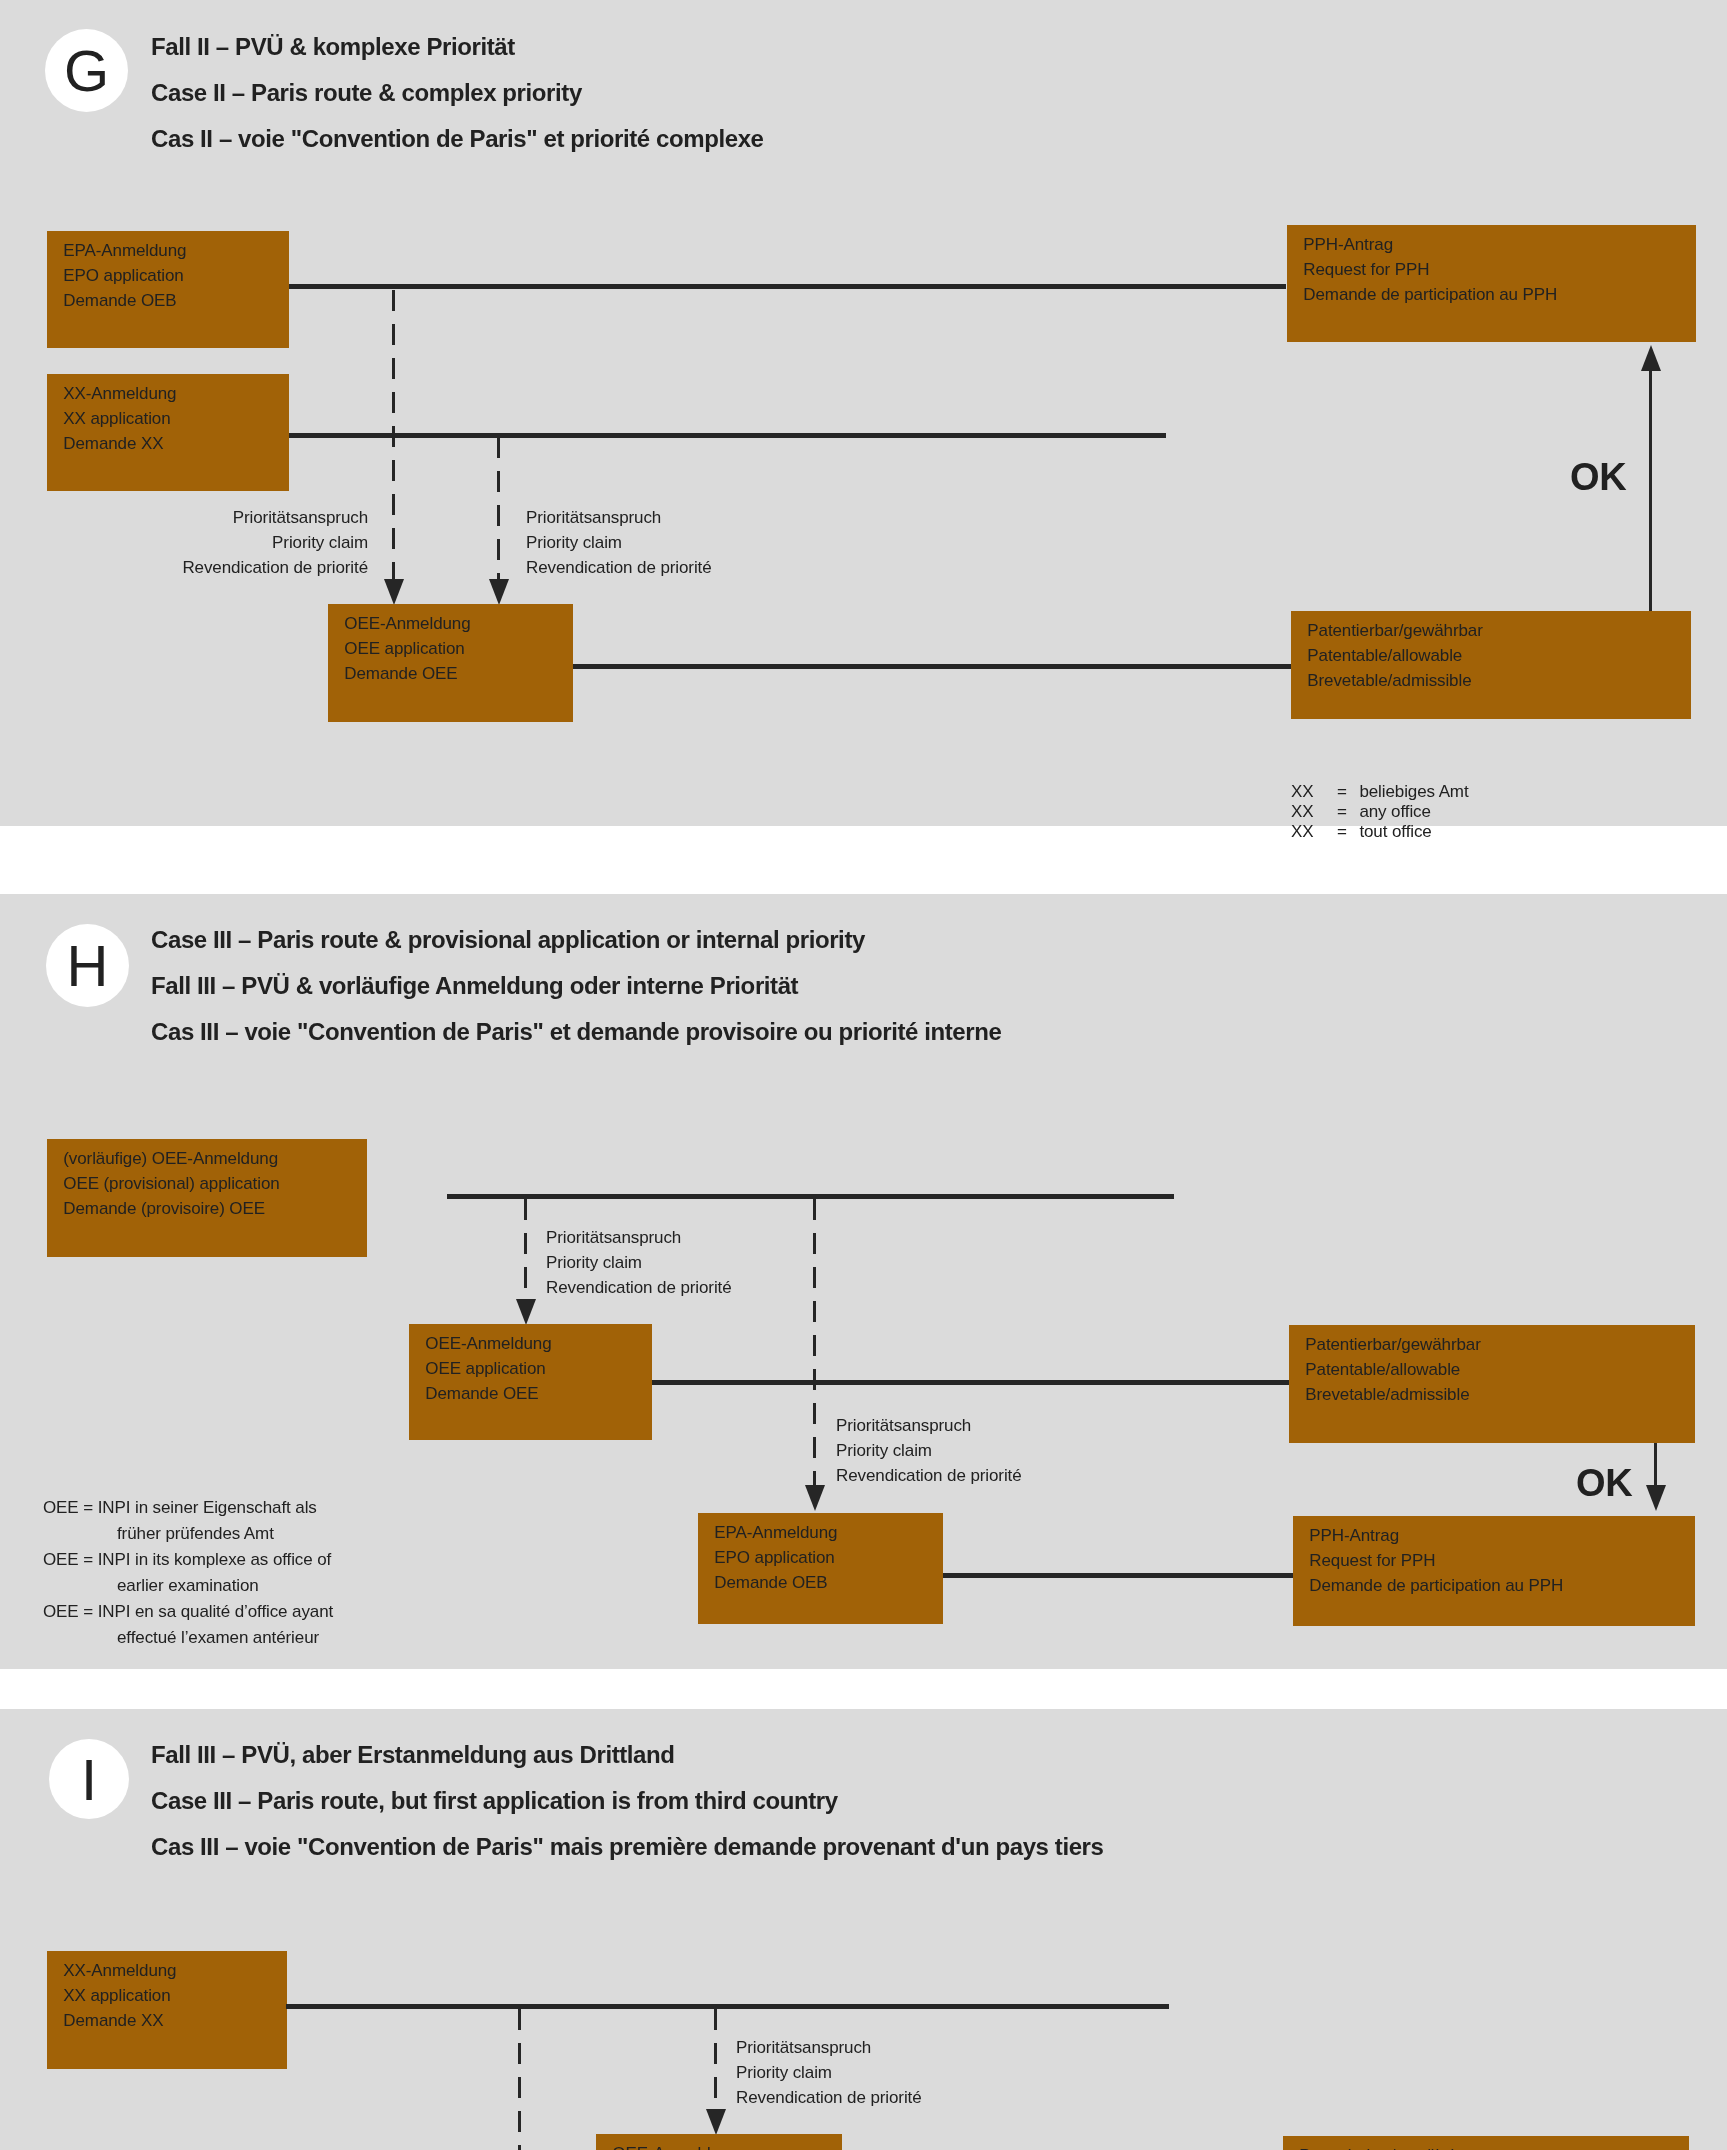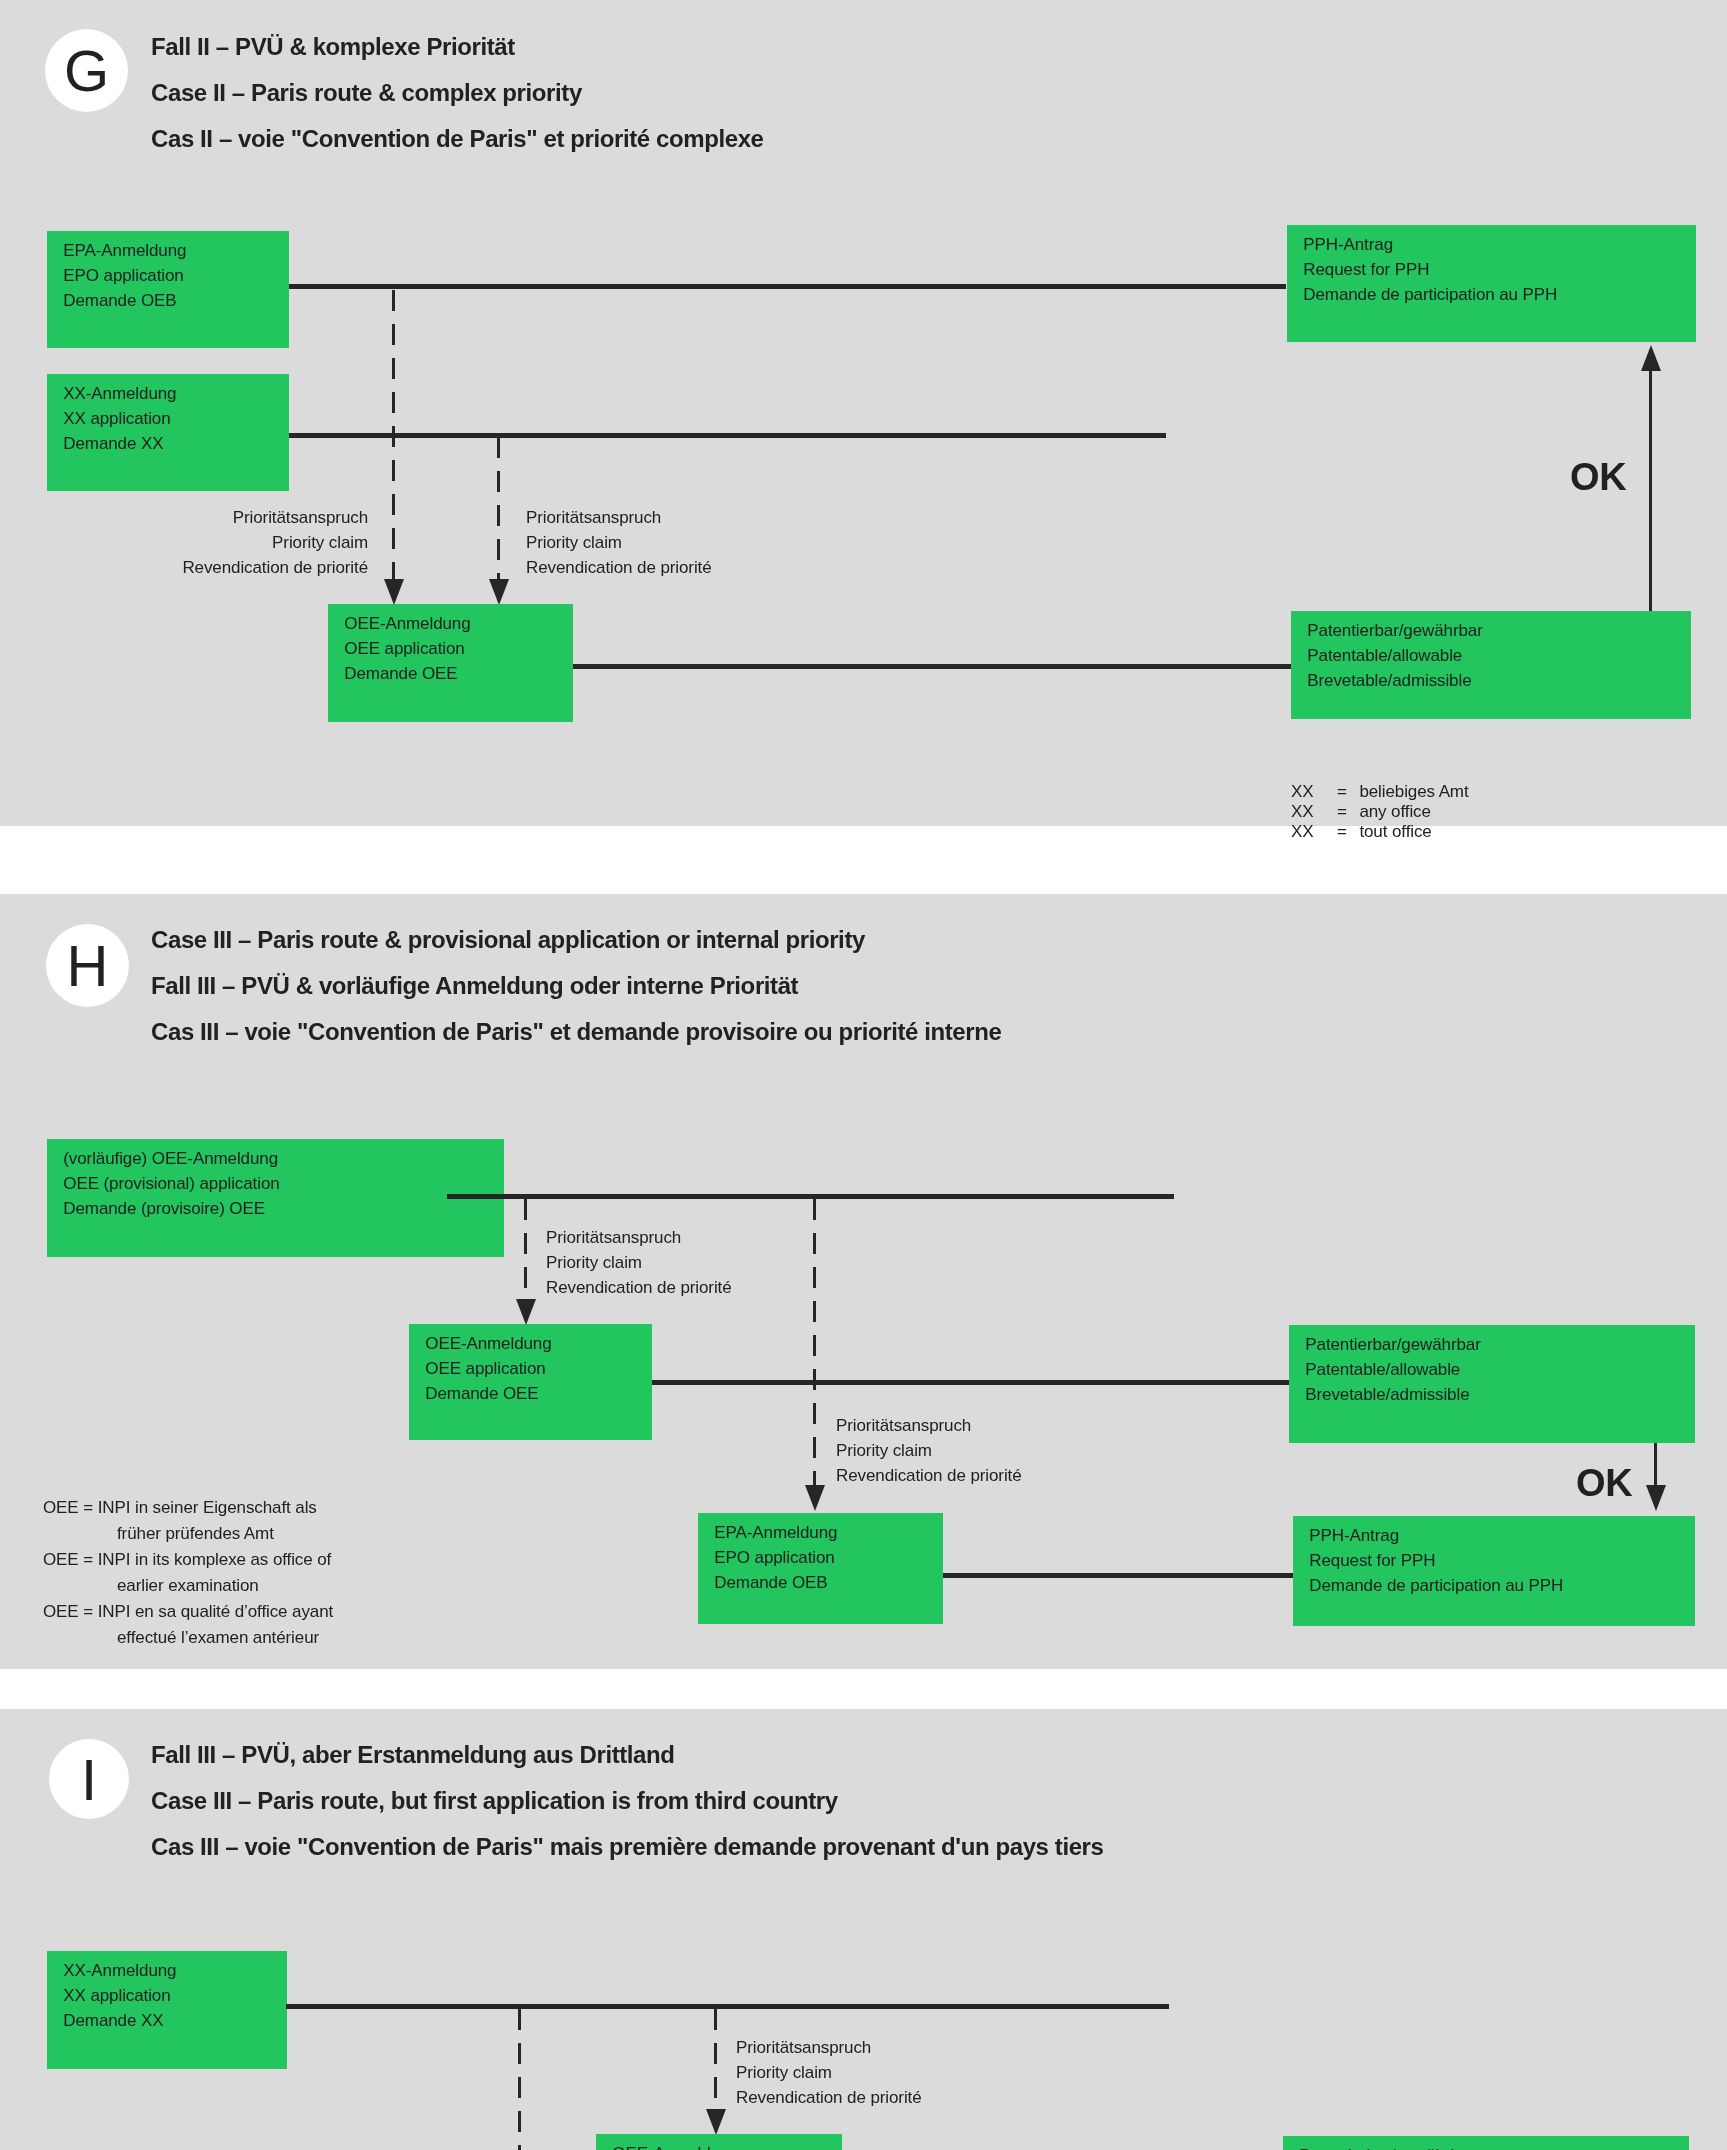--- a/index.html
+++ b/index.html
@@ -4,21 +4,21 @@
 <style>
   html,body{margin:0;padding:0;background:#fff}
   #root{position:relative;width:1728px;height:2602px;background:#ffffff;
         font-family:"Liberation Sans","DejaVu Sans",sans-serif;color:#212121;overflow:hidden}
   .sec{position:absolute;left:0;width:1728px;background:#dbdbdb}
   .badge{position:absolute;background:#ffffff;border-radius:50%;
          display:flex;align-items:center;justify-content:center;
          font-size:58px;font-weight:400;color:#212121}
   .title{position:absolute;font-size:24px;font-weight:bold;line-height:46px;
          letter-spacing:-0.4px;white-space:nowrap}
-  .box{position:absolute;background:#22c55e;box-sizing:border-box;padding:6.9px 0 0 16.3px}
+  .box{position:absolute;background:#a16207;box-sizing:border-box;padding:6.9px 0 0 16.3px}
   .box .bl{font-size:17px;line-height:25px;white-space:nowrap;letter-spacing:-0.1px}
   .lbl{position:absolute;font-size:17px;line-height:25px;white-space:nowrap;letter-spacing:-0.1px}
   .lbl.r{text-align:right}
   .hline{position:absolute;height:4.7px;background:#262626}
   .vdash{position:absolute;width:3.4px;
          background-image:repeating-linear-gradient(180deg,#262626 0,#262626 20.6px,transparent 20.6px,transparent 34px)}
   .vline{position:absolute;width:3.4px;background:#262626}
   .ah-down{position:absolute;width:0;height:0;border-left:10px solid transparent;
            border-right:10px solid transparent;border-top:26px solid #262626}
   .ah-up{position:absolute;width:0;height:0;border-left:10px solid transparent;
@@ -122,21 +122,21 @@
 
   <div class="badge" style="left:46px;top:924px;width:83px;height:83px">
     <span>H</span>
   </div>
   <div class="title" style="left:151px;top:917px">
     <div>Case III – Paris route &amp; provisional application or internal priority</div>
     <div>Fall III – PVÜ &amp; vorläufige Anmeldung oder interne Priorität</div>
     <div>Cas III – voie "Convention de Paris" et demande provisoire ou priorité interne</div>
   </div>
 
-  <div class="box" style="left:47px;top:1139px;width:457px;height:118px">
+  <div class="box" style="left:47px;top:1139px;width:320px;height:118px">
     <div class="bl">(vorläufige) OEE-Anmeldung</div>
     <div class="bl">OEE (provisional) application</div>
     <div class="bl">Demande (provisoire) OEE</div>
   </div>
   <div class="hline" style="left:447px;top:1194px;width:727px"></div>
 
   <div class="vdash" style="left:524px;top:1199px;height:101px"></div>
   <div class="ah-down" style="left:516px;top:1299px"></div>
   <div class="lbl" style="left:546px;top:1225px">
     <div>Prioritätsanspruch</div>

